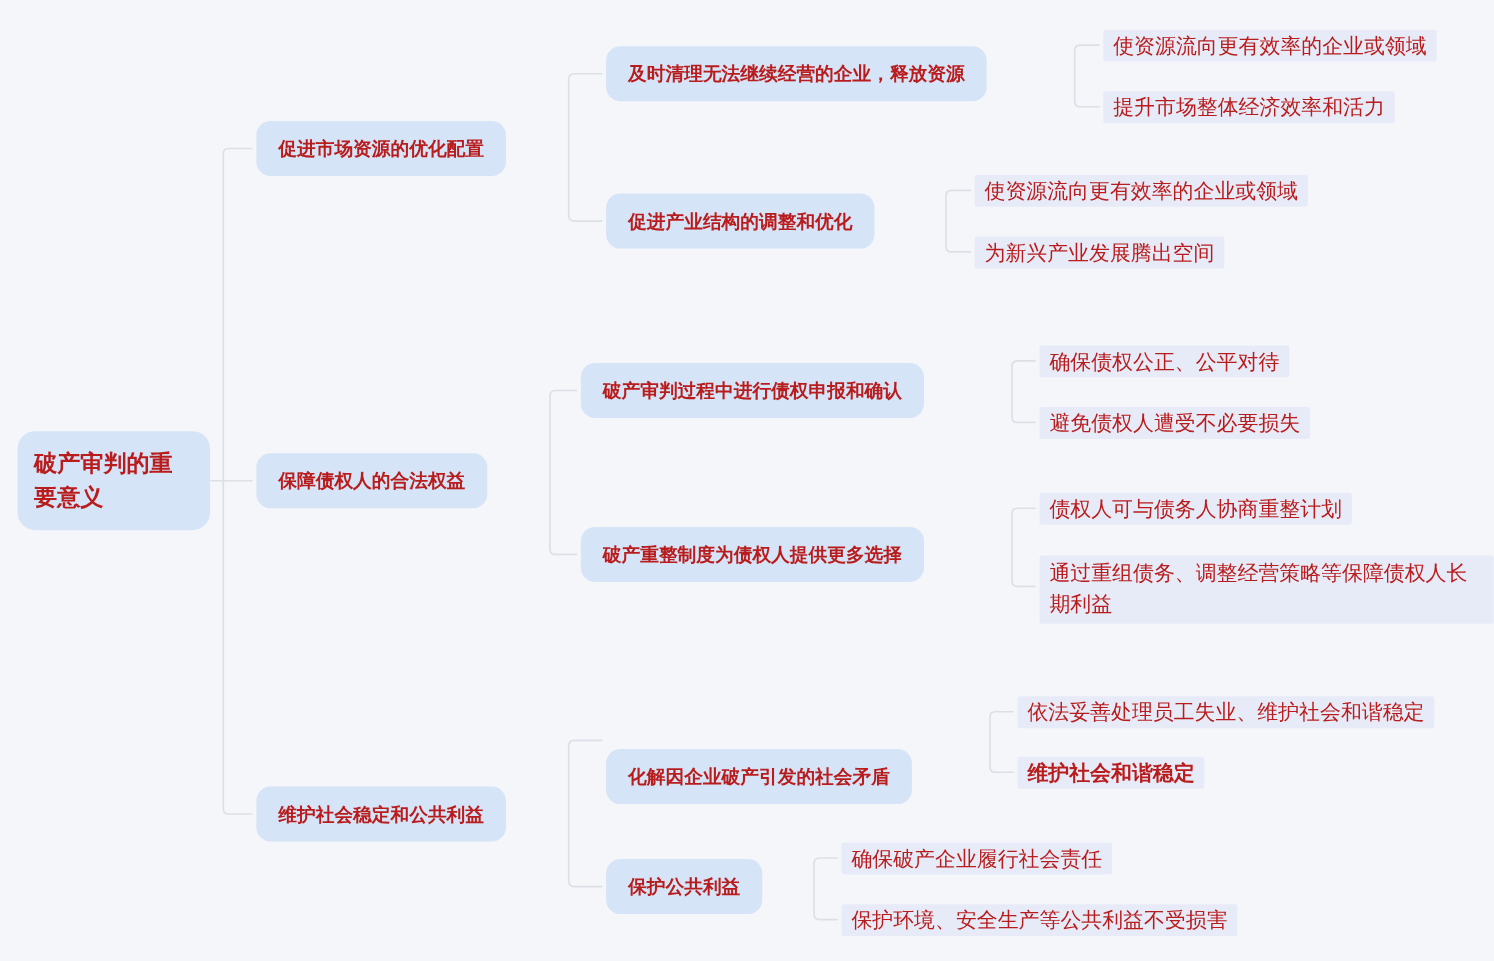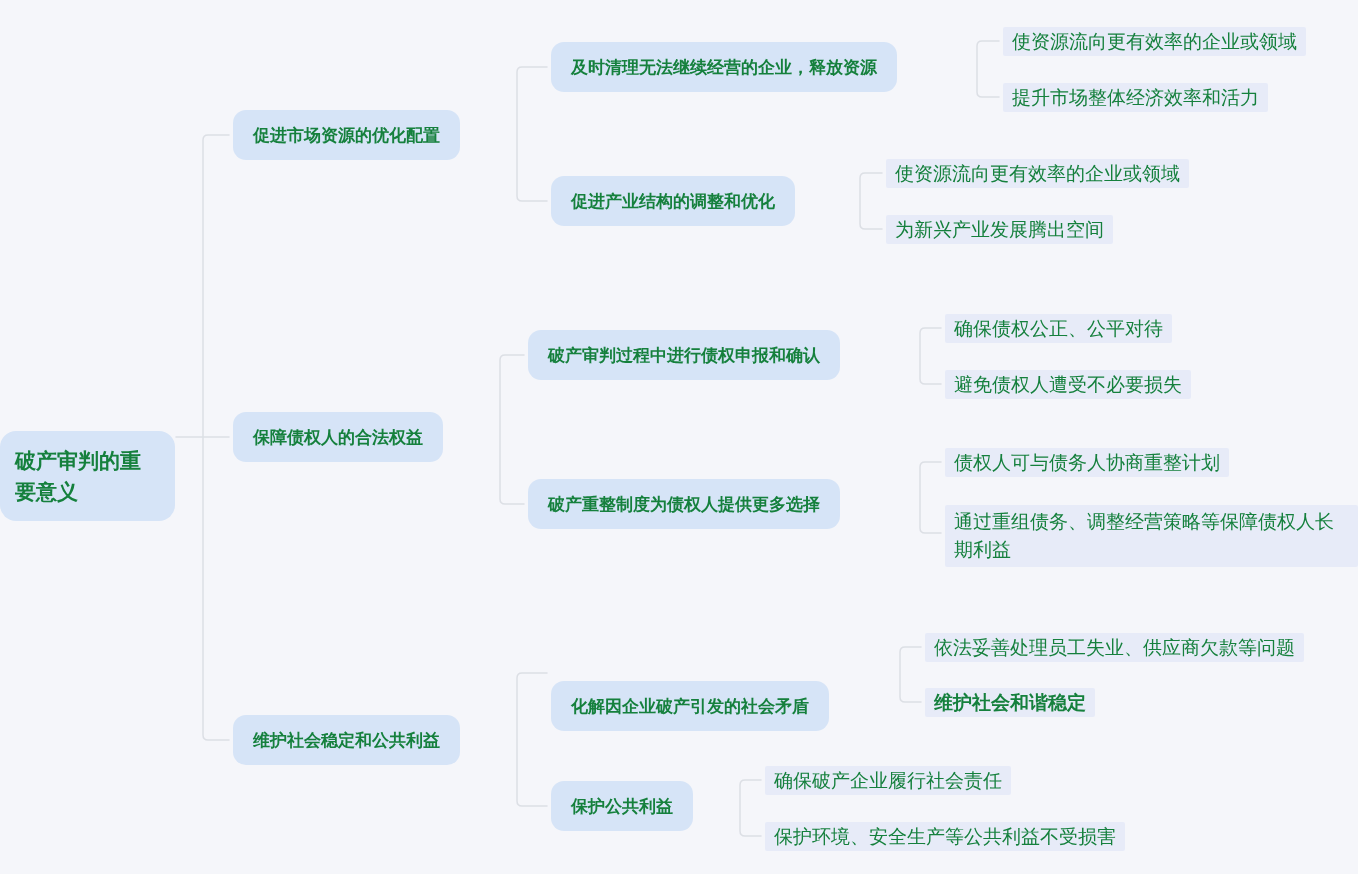--- a/index.html
+++ b/index.html
@@ -18,21 +18,21 @@
     position: absolute;
     left: 0; top: 0;
     width: 1358px; height: 874px;
     pointer-events: none;
   }
   .node {
     position: absolute;
     display: flex;
     align-items: center;
     white-space: nowrap;
-    color: #15803d;
+    color: #b91c1c;
     box-sizing: border-box;
   }
   .topic {
     background: #d6e4f7;
     height: 50px;
     padding: 0 20px;
     border-radius: 13px;
     font-weight: bold;
     font-size: 17px;
   }
@@ -87,39 +87,39 @@
 
       <path d="M 999,41 H 982 Q 977,41 977,46 V 92 Q 977,97 982,97 H 999"></path>
       <path d="M 882,173 H 865 Q 860,173 860,178 V 224 Q 860,229 865,229 H 882"></path>
       <path d="M 941,328 H 925 Q 920,328 920,333 V 379 Q 920,384 925,384 H 941"></path>
       <path d="M 941,462 H 925 Q 920,462 920,467 V 528 Q 920,533 925,533 H 941"></path>
       <path d="M 921,647 H 905 Q 900,647 900,652 V 697 Q 900,702 905,702 H 921"></path>
       <path d="M 761,780 H 745 Q 740,780 740,785 V 831 Q 740,836 745,836 H 761"></path>
     </g>
   </svg>
 
-  <div class="node root-topic" style="left:0px; top:392px;margin-top:39px;">破产审判的重要意义</div>
+  <div class="node root-topic" style="left:16px; top:392px;">破产审判的重要意义</div>
 
   <div class="node topic" style="left:233px; top:110px;">促进市场资源的优化配置</div>
   <div class="node topic" style="left:233px; top:412px;">保障债权人的合法权益</div>
   <div class="node topic" style="left:233px; top:715px;">维护社会稳定和公共利益</div>
 
   <div class="node topic" style="left:551px; top:42px;">及时清理无法继续经营的企业，释放资源</div>
   <div class="node topic" style="left:551px; top:176px;">促进产业结构的调整和优化</div>
   <div class="node topic" style="left:528px; top:330px;">破产审判过程中进行债权申报和确认</div>
   <div class="node topic" style="left:528px; top:479px;padding-left:20px;">破产重整制度为债权人提供更多选择</div>
   <div class="node topic" style="left:551px; top:648px;margin-top:33px;">化解因企业破产引发的社会矛盾</div>
   <div class="node topic" style="left:551px; top:781px;">保护公共利益</div>
 
   <div class="node leaf" style="left:1003px; top:27px;">使资源流向更有效率的企业或领域</div>
   <div class="node leaf" style="left:1003px; top:83px;">提升市场整体经济效率和活力</div>
   <div class="node leaf" style="left:886px; top:159px;">使资源流向更有效率的企业或领域</div>
   <div class="node leaf" style="left:886px; top:215px;">为新兴产业发展腾出空间</div>
   <div class="node leaf" style="left:945px; top:314px;">确保债权公正、公平对待</div>
   <div class="node leaf" style="left:945px; top:370px;">避免债权人遭受不必要损失</div>
   <div class="node leaf" style="left:945px; top:448px;">债权人可与债务人协商重整计划</div>
   <div class="node leaf-wrap" style="position:absolute; left:945px; top:505px;">通过重组债务、调整经营策略等保障债权人长期利益</div>
-  <div class="node leaf" style="left:925px; top:633px;">依法妥善处理员工失业、供应商欠款等问题</div>
+  <div class="node leaf" style="left:925px; top:633px;">依法妥善处理员工失业、维护社会和谐稳定</div>
   <div class="node leaf" style="left:925px; top:688px;font-weight:bold;">维护社会和谐稳定</div>
   <div class="node leaf" style="left:765px; top:766px;">确保破产企业履行社会责任</div>
   <div class="node leaf" style="left:765px; top:822px;">保护环境、安全生产等公共利益不受损害</div>
 
 </div>
 
 </body></html>

